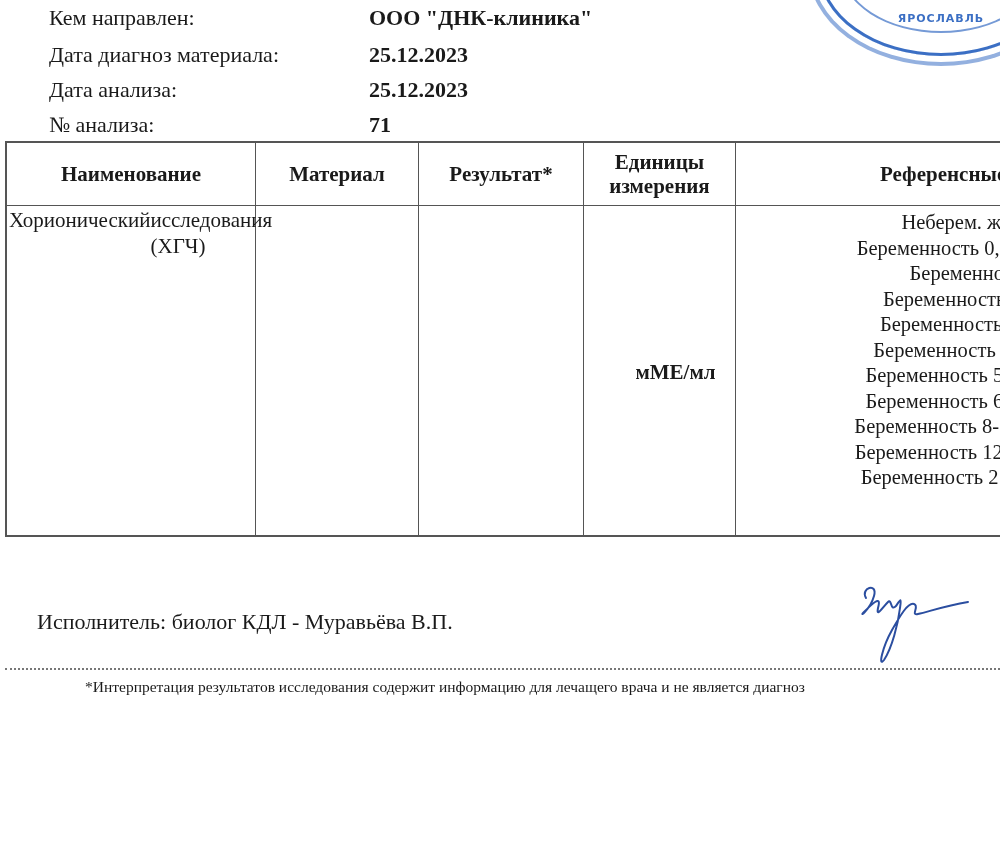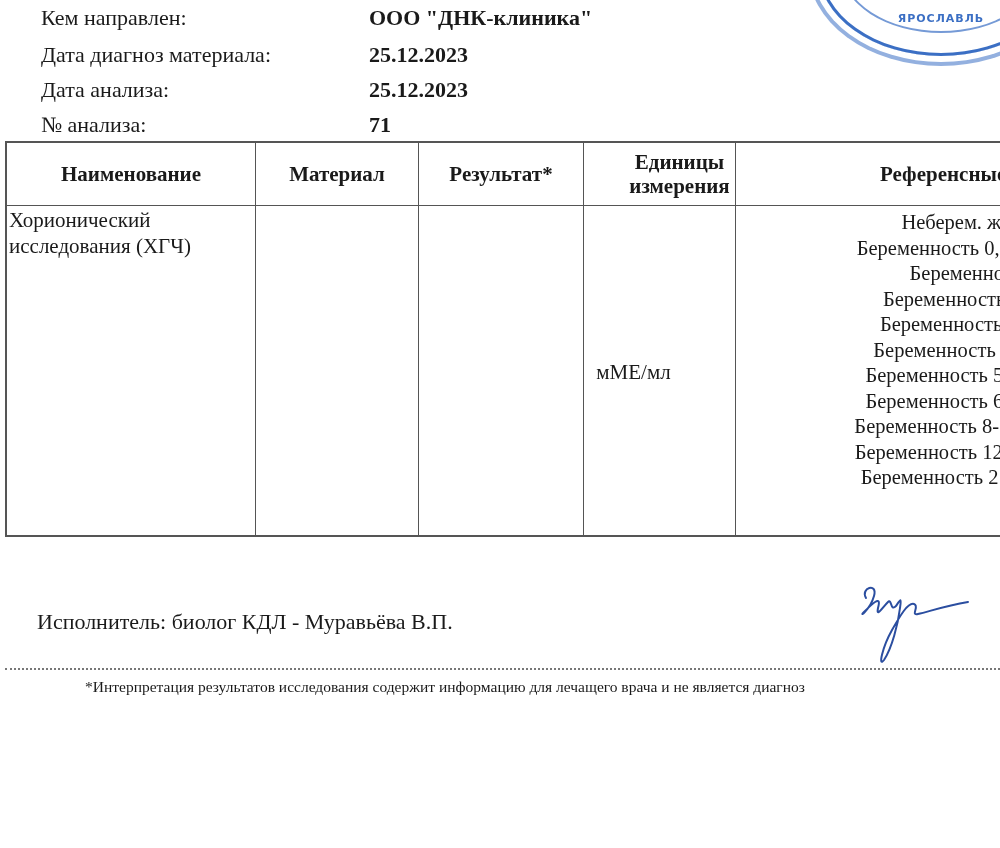--- a/index.html
+++ b/index.html
@@ -2,21 +2,21 @@
 <html><head>
 <meta charset="utf-8">
 <style>
   html, body { margin: 0; padding: 0; background: #ffffff; }
   body {
     width: 1000px; height: 848px; overflow: hidden; position: relative;
     font-family: "Liberation Serif", "DejaVu Serif", serif;
     color: #1a1a1a;
   }
   .meta-row { position: absolute; left: 37px; font-size: 22px; line-height: 26px; }
-  .meta-label { position: absolute; left: 4px; white-space: nowrap; text-align: right; }
+  .meta-label { position: absolute; left: 12px; white-space: nowrap; text-align: right; }
   .meta-value { position: absolute; left: 332px; font-weight: bold; white-space: nowrap; }
 
   .stamp {
     position: absolute; left: 818px; top: -120px; width: 240px; height: 170px;
     border-radius: 50%;
     border: 3px solid #3b6fc4;
     box-shadow: 0 0 0 6px #ffffff, 0 0 0 10px rgba(59,111,196,0.55);
     overflow: hidden;
   }
   .stamp-inner {
@@ -93,31 +93,31 @@
 <div class="table">
   <div class="vline" style="left:248px;"></div>
   <div class="vline" style="left:411px;"></div>
   <div class="vline" style="left:576px;"></div>
   <div class="vline" style="left:728px;"></div>
   <div class="hline"></div>
 
   <div class="th" style="left:0; width:248px;">Наименование</div>
   <div class="th" style="left:412px; width:164px;">Результат*</div>
   <div class="th" style="left:249px; width:162px;">Материал</div>
-  <div class="th" style="left:597px; width:151px; flex-direction:column;">
+  <div class="th" style="left:577px; width:151px; flex-direction:column;">
     <span>Единицы</span>
     <span>измерения</span>
   </div>
   <div class="th" style="left:729px; width:440px;">Референсные зн</div>
 
-  <div class="td name" style="left:0; width:246px; flex-direction:column; align-items:flex-start;">
+  <div class="td name" style="left:0; width:246px; flex-direction:row; align-items:flex-start;">
     <span>Хорионический</span>
     <span>исследования (ХГЧ)</span>
   </div>
-  <div class="td" style="left:551px; width:151px;">мМЕ/мл</div>
+  <div class="td" style="left:593px; width:151px;font-weight:bold;">мМЕ/мл</div>
 
   <div class="refs">
     <div class="ref-line" style="padding-left:60px;">Неберем. женщины</div>
     <div class="ref-line" style="padding-left:6px;">Беременность 0,2-1 пол</div>
     <div class="ref-line" style="padding-left:76px;">Беременность 1-2 н</div>
     <div class="ref-line" style="padding-left:42px;">Беременность 2-3 нед</div>
     <div class="ref-line" style="padding-left:36px;">Беременность 3-4 нед</div>
     <div class="ref-line" style="padding-left:28px;">Беременность 4-5 нед.</div>
     <div class="ref-line" style="padding-left:18px;">Беременность 5-6 нед.:</div>
     <div class="ref-line" style="padding-left:18px;">Беременность 6-8 нед.:</div>

